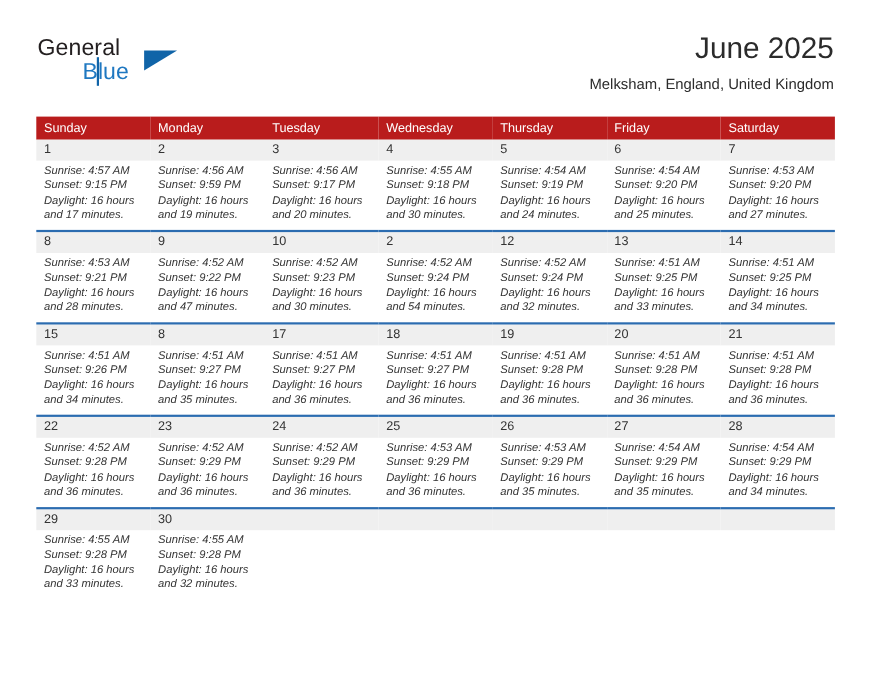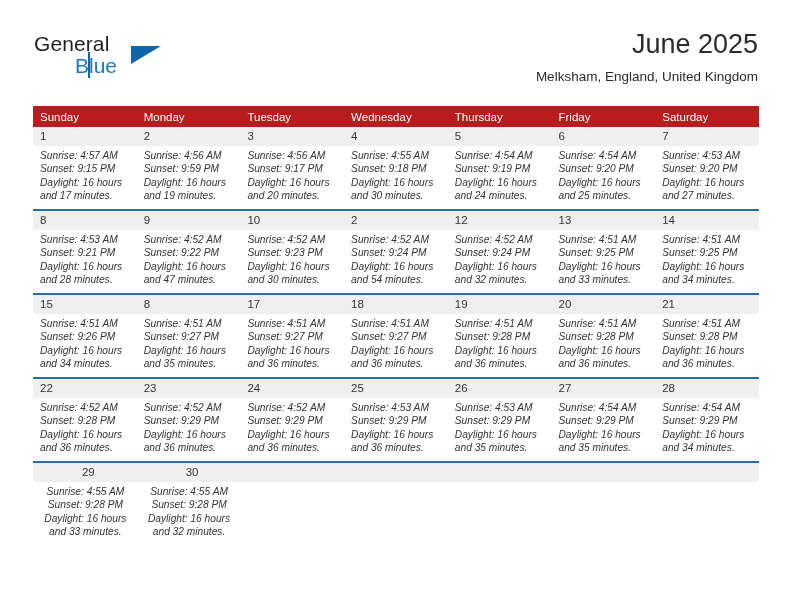--- a/index.html
+++ b/index.html
@@ -139,21 +139,20 @@
     font-style: italic;
   }
   .cell-body div {
     white-space: nowrap;
   }
   .week-row > td {
     border-bottom: 2px solid #2b6cb0;
   }
   .week-row.last > td {
     border-bottom: none;
-    text-align: center;
   }
   .empty .daynum {
     background: #efefef;
   }
   .empty .cell-body { visibility: hidden; }
 </style>
 </head>
 <body>
 
 <div class="page">

